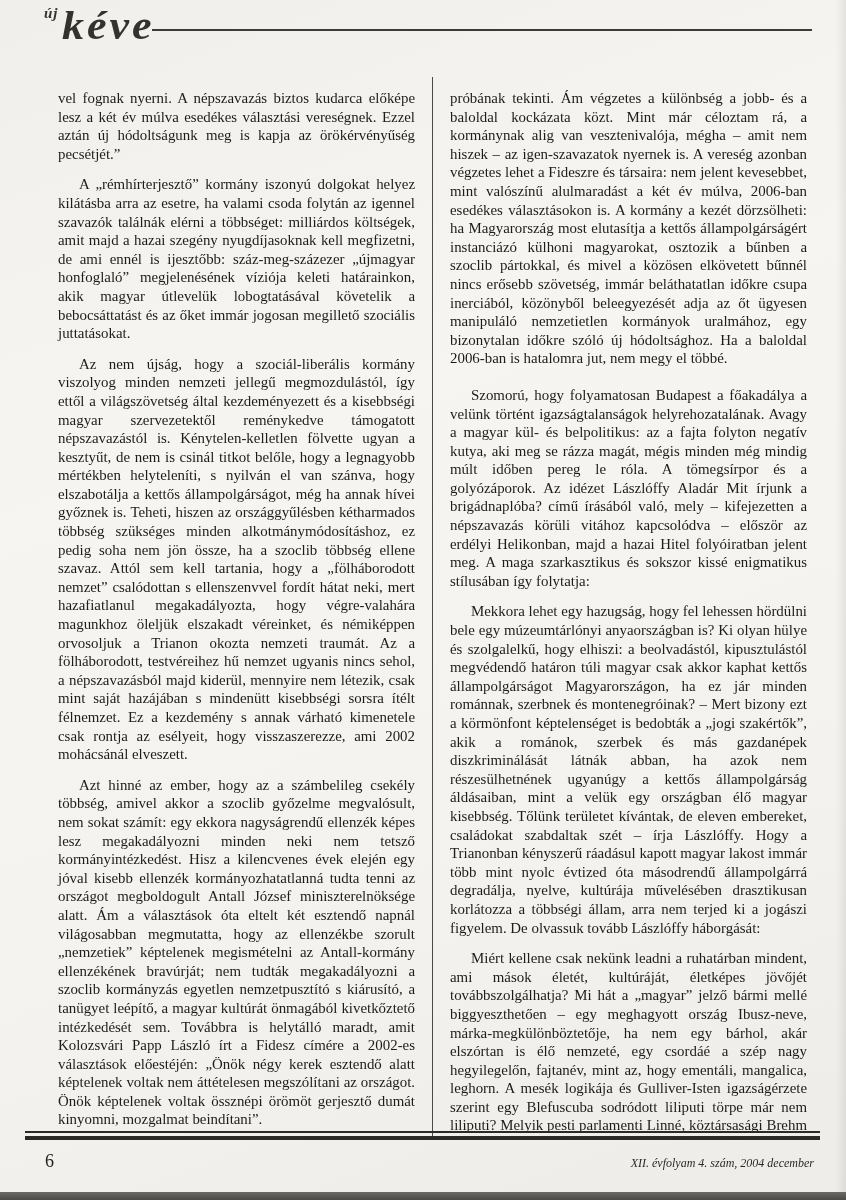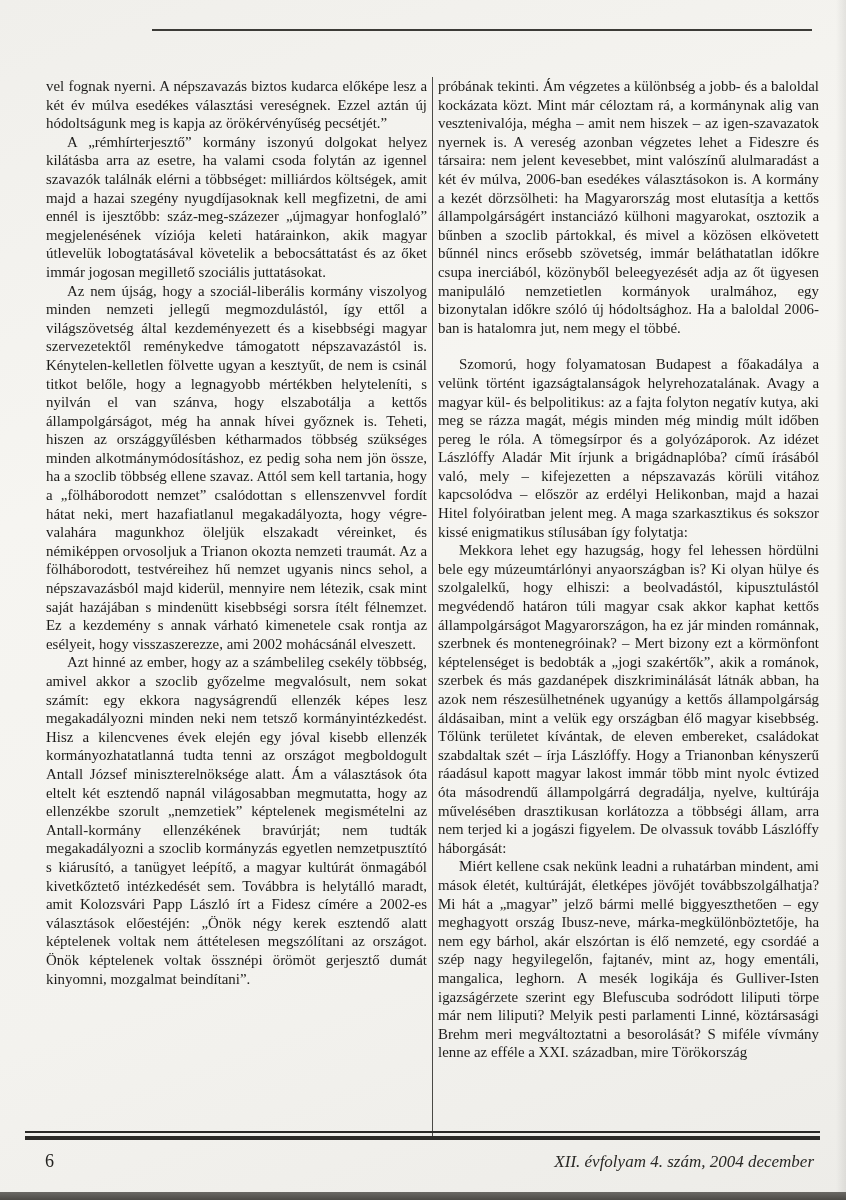--- a/index.html
+++ b/index.html
@@ -48,54 +48,57 @@
     font-size: 14.9px;
     line-height: 18.6px;
     text-align: justify;
   }
   .col-left  { width: 381px; }
   .col-right { flex: 1; }
   .col-divider {
     width: 1px; background: #4a4945;
     margin-left: 5px; margin-right: 5px;
   }
-  .col p { margin: 0; text-indent: 21px; }
+  .col p { margin: 12px; text-indent: 21px; }
   .col p.noindent { text-indent: 0; }
   .col p.gap-above { margin-top: 18px; }
   .it { }
   .rm { font-style: normal; }
 
   
   .page-footer { position: absolute; left: 25px; right: 26px; top: 1131px; }
   .footer-rule-top    { height: 2px; background: #2b2a27; }
   .footer-rule-bottom { height: 4px; background: #2b2a27; margin-top: 3px; }
   .footer-row {
     margin-top: 11px;
     display: flex; justify-content: space-between; align-items: baseline;
     padding: 0 6px 0 20px;
   }
   .page-number { font-size: 18px; color: #23221f; }
-  .issue-info  { font-style: italic; font-size: 17px; color: #2a2926; }
+  .issue-info  { font-style: italic; font-size: 12px; color: #2a2926; }
 
   
   .scan-edge-bottom {
     position: absolute; left: 0; right: 0; bottom: 0; height: 8px;
     background: linear-gradient(#6b6965, #4c4a46);
   }
   .scan-shadow-right {
     position: absolute; top: 0; bottom: 0; right: 0; width: 10px;
     background: linear-gradient(to right, rgba(0,0,0,0), rgba(0,0,0,0.07));
   }
 </style>
 </head>
 <body>
 
 <div class="page">
 
   <header class="masthead">
+    <div class="logo">
+      <span class="logo-prefix">új</span><span class="logo-title">kéve</span>
+    </div>
     <div class="masthead-rule"></div>
   </header>
 
   <main class="columns">
 
     <section class="col col-left">
       <p class="noindent">vel fognak nyerni. A népszavazás biztos kudarca előképe lesz a két év múlva esedékes választási vereségnek. Ezzel aztán új hódoltságunk meg is kapja az örökérvényűség pecsétjét.”</p>
       <p>A „rémhírterjesztő” kormány iszonyú dolgokat helyez kilátásba arra az esetre, ha valami csoda folytán az igennel szavazók találnák elérni a többséget: milliárdos költségek, amit majd a hazai szegény nyugdíjasoknak kell megfizetni, de ami ennél is ijesztőbb: száz-meg-százezer „újmagyar honfoglaló” megjelenésének víziója keleti határainkon, akik magyar útlevelük lobogtatásával követelik a bebocsáttatást és az őket immár jogosan megillető szociális juttatásokat.</p>
       <p>Az nem újság, hogy a szociál-liberális kormány viszolyog minden nemzeti jellegű megmozdulástól, így ettől a világszövetség által kezdeményezett és a kisebbségi magyar szervezetektől reménykedve támogatott népszavazástól is. Kénytelen-kelletlen fölvette ugyan a kesztyűt, de nem is csinál titkot belőle, hogy a legnagyobb mértékben helyteleníti, s nyilván el van szánva, hogy elszabotálja a kettős állampolgárságot, még ha annak hívei győznek is. Teheti, hiszen az országgyűlésben kétharmados többség szükséges minden alkotmánymódosításhoz, ez pedig soha nem jön össze, ha a szoclib többség ellene szavaz. Attól sem kell tartania, hogy a „fölháborodott nemzet” csalódottan s ellenszenvvel fordít hátat neki, mert hazafiatlanul megakadályozta, hogy végre-valahára magunkhoz öleljük elszakadt véreinket, és némiképpen orvosoljuk a Trianon okozta nemzeti traumát. Az a fölháborodott, testvéreihez hű nemzet ugyanis nincs sehol, a népszavazásból majd kiderül, mennyire nem létezik, csak mint saját hazájában s mindenütt kisebbségi sorsra ítélt félnemzet. Ez a kezdemény s annak várható kimenetele csak rontja az esélyeit, hogy visszaszerezze, ami 2002 mohácsánál elveszett.</p>
       <p>Azt hinné az ember, hogy az a számbelileg csekély többség, amivel akkor a szoclib győzelme megvalósult, nem sokat számít: egy ekkora nagyságrendű ellenzék képes lesz megakadályozni minden neki nem tetsző kormányintézkedést. Hisz a kilencvenes évek elején egy jóval kisebb ellenzék kormányozhatatlanná tudta tenni az országot megboldogult Antall József miniszterelnöksége alatt. Ám a választások óta eltelt két esztendő napnál világosabban megmutatta, hogy az ellenzékbe szorult „nemzetiek” képtelenek megismételni az Antall-kormány ellenzékének bravúrját; nem tudták megakadályozni a szoclib kormányzás egyetlen nemzetpusztító s kiárusító, a tanügyet leépítő, a magyar kultúrát önmagából kivetkőztető intézkedését sem. Továbbra is helytálló maradt, amit Kolozsvári Papp László írt a Fidesz címére a 2002-es választások előestéjén: „Önök négy kerek esztendő alatt képtelenek voltak nem áttételesen megszólítani az országot. Önök képtelenek voltak össznépi örömöt gerjesztő dumát kinyomni, mozgalmat beindítani”.</p>

